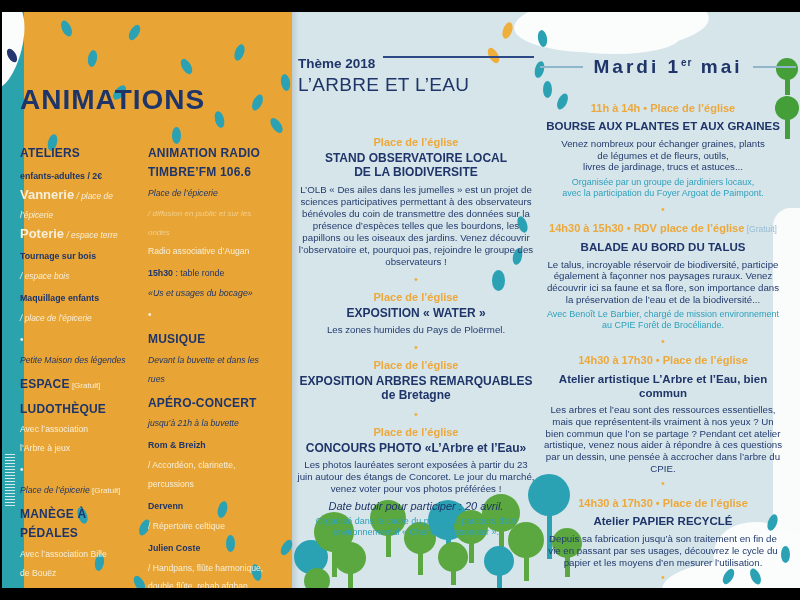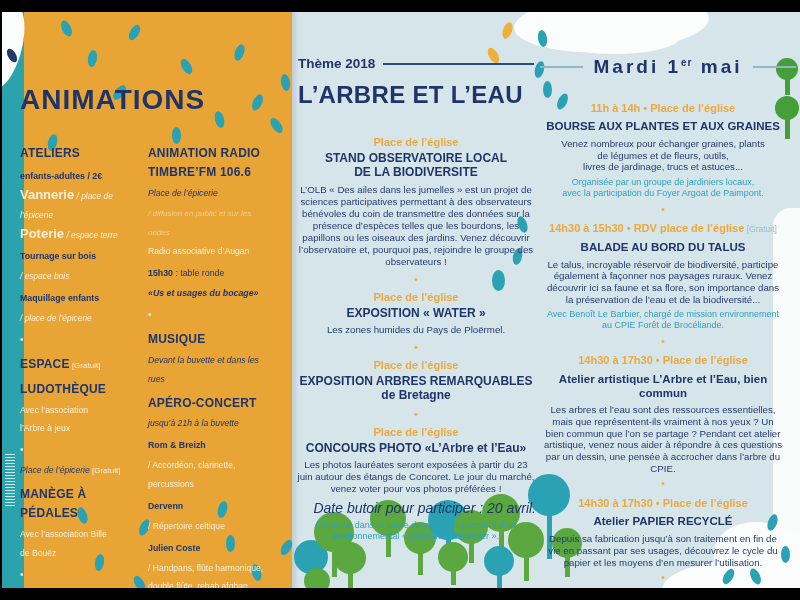--- a/index.html
+++ b/index.html
@@ -38,38 +38,38 @@
   .s-h,.s-h2{margin-top:6px}.s-nb{margin-top:3px}
   .s-dot{margin:3px 0 1px}
   .t-h{color:#1F3569;font-weight:bold;font-size:12px;letter-spacing:.2px}
   .t-h2{color:#1F3569;font-weight:bold;font-size:11.5px}
   .t-nb{color:#1F3569;font-weight:bold;font-size:8.8px}
   .t-n{color:#1F3569;font-size:8.8px}
   .t-w{color:#F7EFD9;font-size:8.6px}
   .t-wb{color:#F7EFD9;font-weight:bold;font-size:13px}
   .t-wi{color:#F7EFD9;font-style:italic;font-size:8.4px}
   .t-ni{color:#1F3569;font-style:italic;font-size:8.6px}
-  .t-nbi{color:#1F3569;font-style:italic;font-weight:bold;font-size:8.8px}
+  .t-nbi{color:#1F3569;font-style:italic;font-weight:normal;font-size:8.8px}
   .t-yi{color:#F2CE8A;font-style:italic;font-size:8px}
   .t-wg{color:#F7EFD9;font-size:8px}
   .t-dot{color:#F8F1DF;font-size:10px}
 
   
   .mid-header{position:absolute;left:296px;top:44px;width:236px;z-index:3;}
-  .theme-row{display:flex;align-items:center;gap:8px;}
+  .theme-row{display:flex;gap:8px;}
   .theme-label{color:#1F3569;font-weight:bold;font-size:13.5px;}
   .theme-line{flex:1;height:2px;background:#2E4A86;}
-  .main-title{color:#1F3569;font-weight:bold;font-size:24px;letter-spacing:.3px;margin-top:10px;}
+  .main-title{color:#1F3569;font-weight:normal;font-size:19px;letter-spacing:.3px;margin-top:3px;}
   #mid-sections{position:absolute;left:294px;top:124px;width:240px;display:flex;
     flex-direction:column;gap:5px;text-align:center;z-index:3;}
   .msec{display:flex;flex-direction:column;gap:4px;}
   .place{color:#EDA83B;font-weight:bold;font-size:11px;}
   .mhead{color:#1F3569;font-weight:bold;font-size:12px;line-height:1.15;white-space:pre-line;}
   .mbody{color:#233B6F;font-size:9.7px;line-height:1.24;white-space:pre-line;}
-  .mnote-i{color:#1F3569;font-style:italic;font-size:14px;text-align:right;}
+  .mnote-i{color:#1F3569;font-style:italic;font-size:11px;}
   .mnote-t{color:#2FA0BC;font-size:9px;line-height:1.25;white-space:pre-line;}
   .sep-dot{color:#EFAF3C;font-size:11px;line-height:.8;text-align:center;margin:2px 0;}
 
   
   .day-row{position:absolute;left:538px;top:44px;width:256px;display:flex;align-items:center;
     justify-content:center;gap:10px;z-index:3;}
   .day-line{width:50px;height:2px;background:#8FB6CB;}
   .day-title{color:#1F3569;font-weight:bold;font-size:19px;letter-spacing:3px;white-space:nowrap;}
   .day-title sup{font-size:10px;letter-spacing:1px;}
   #right-events{position:absolute;left:540px;top:86px;width:242px;display:flex;
@@ -208,20 +208,21 @@
       <div class="c1" id="col1">
           <div class="ll s-h"><span class="t-h">ATELIERS</span></div>
           <div class="ll s-nb"><span class="t-nb">enfants-adultes / 2€</span></div>
           <div class="ll s-wb"><span class="t-wb">Vannerie</span><span class="t-wi"> / place de l’épicerie</span></div>
           <div class="ll s-wb"><span class="t-wb">Poterie</span><span class="t-wi"> / espace terre</span></div>
           <div class="ll s-nb"><span class="t-nb">Tournage sur bois</span></div>
           <div class="ll s-wi"><span class="t-wi">/ espace bois</span></div>
           <div class="ll s-nb"><span class="t-nb">Maquillage enfants</span></div>
           <div class="ll s-wi"><span class="t-wi">/ place de l’épicerie</span></div>
           <div class="ll s-dot"><span class="t-dot">•</span></div>
+          <div class="ll s-ni"><span class="t-ni">Petite Maison des légendes</span></div>
           <div class="ll s-h"><span class="t-h">ESPACE</span><span class="t-wg">  [Gratuit]</span></div>
           <div class="ll s-h"><span class="t-h">LUDOTHÈQUE</span></div>
           <div class="ll s-w"><span class="t-w">Avec l’association
 l’Arbre à jeux</span></div>
           <div class="ll s-dot"><span class="t-dot">•</span></div>
           <div class="ll s-ni"><span class="t-ni">Place de l’épicerie</span><span class="t-wg">  [Gratuit]</span></div>
           <div class="ll s-h"><span class="t-h">MANÈGE À PÉDALES</span></div>
           <div class="ll s-w"><span class="t-w">Avec l’association Bille
 de Bouëz</span></div>
           <div class="ll s-dot"><span class="t-dot">•</span></div>

